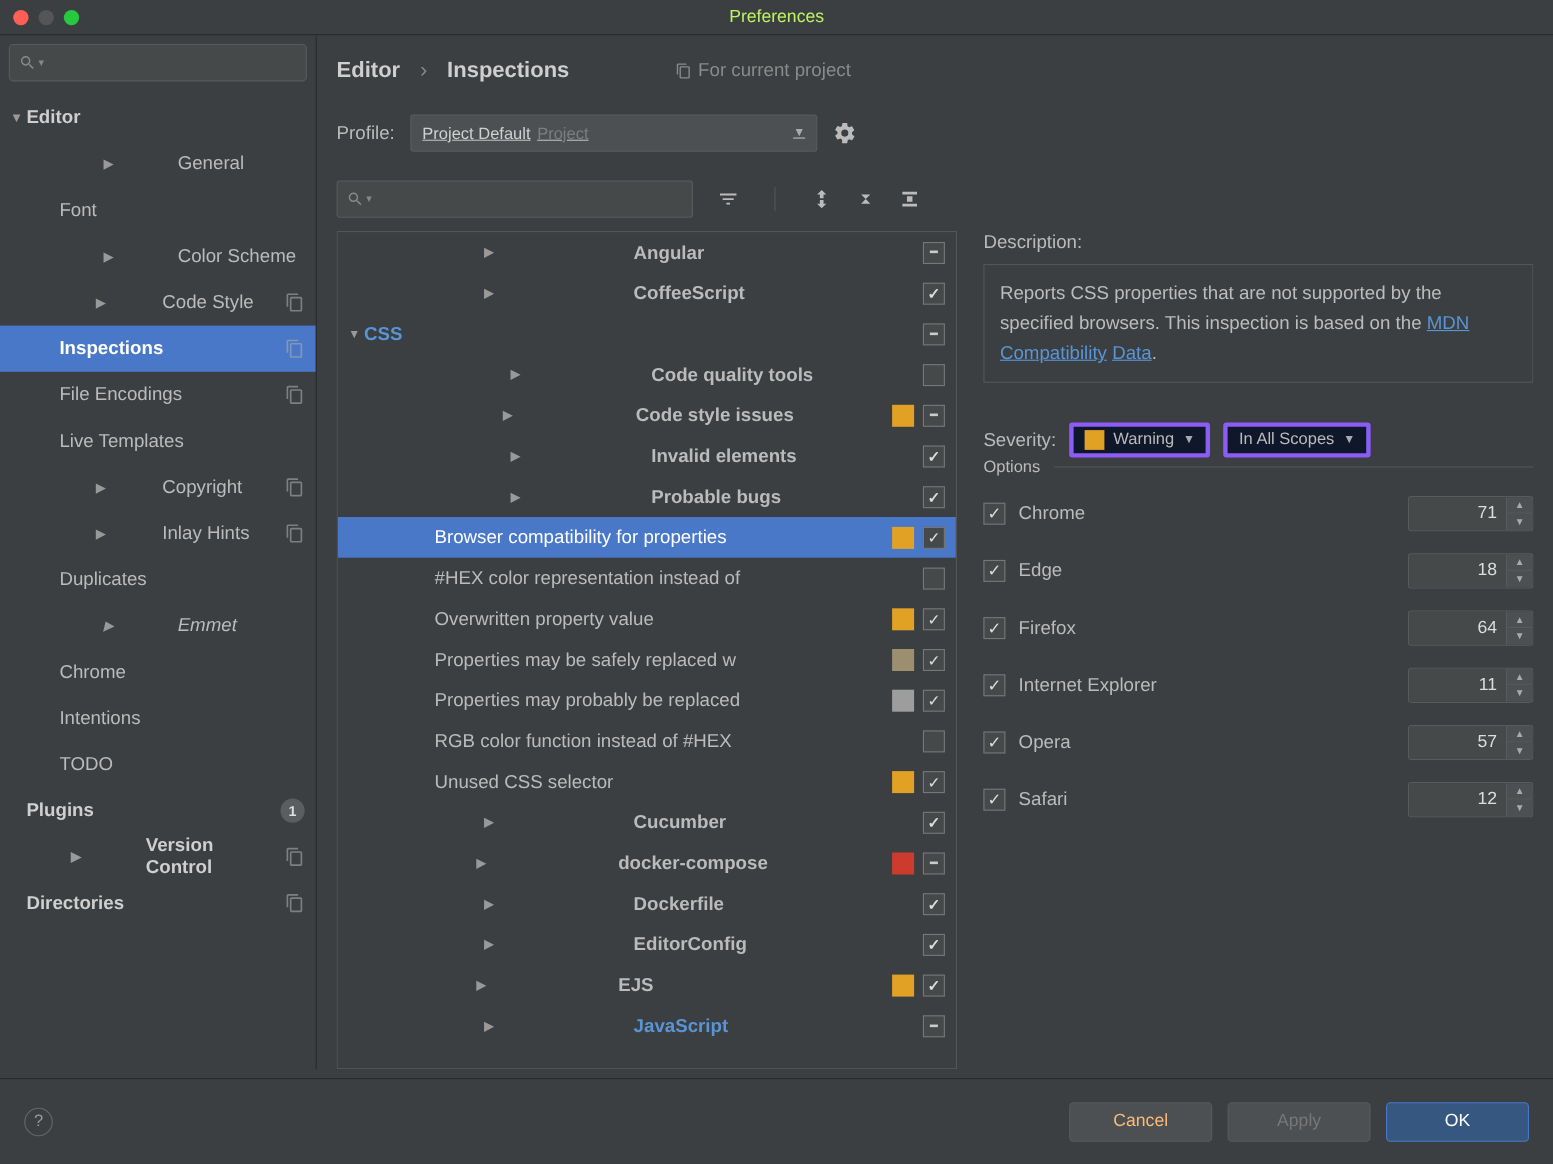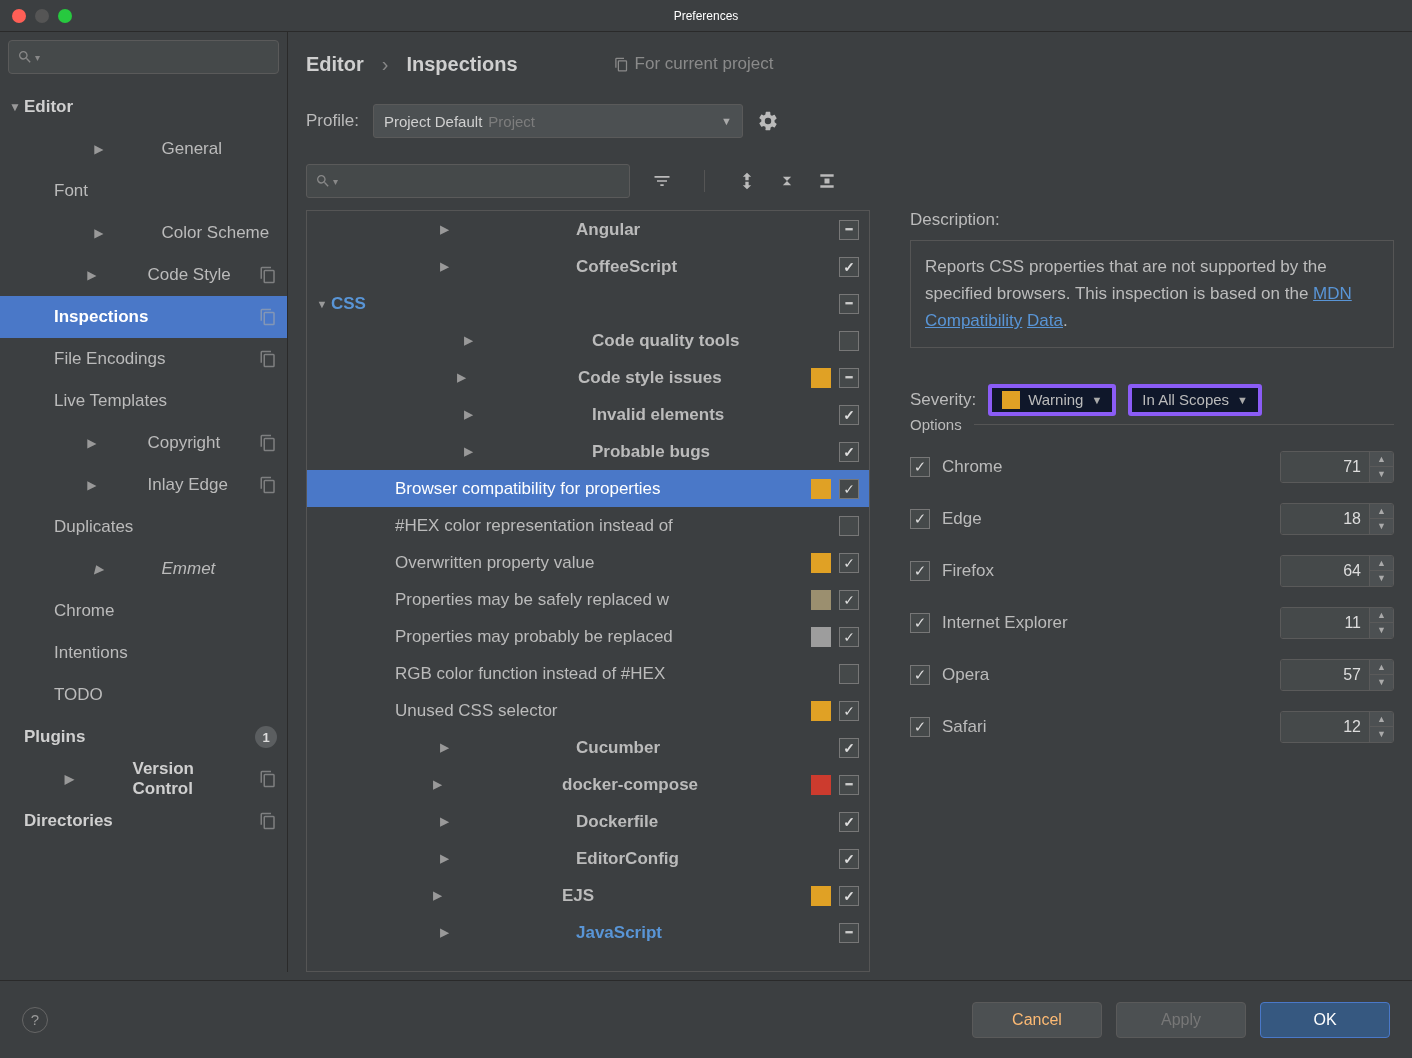--- a/index.html
+++ b/index.html
@@ -4,21 +4,21 @@
 <style>
 * { box-sizing: border-box; margin: 0; padding: 0; font-family: -apple-system, "Segoe UI", Arial, sans-serif; }
 body { background: #3c3f41; color: #bbbbbb; font-size: 15px; width: 1412px; height: 1058px; overflow: hidden; position: relative; }
 
 .titlebar { height: 32px; background: #3c3f41; display: flex; align-items: center; position: relative; border-bottom: 1px solid #2a2a2a; }
 .traffic { display: flex; gap: 9px; margin-left: 12px; }
 .tl { width: 14px; height: 14px; border-radius: 50%; }
 .tl.red { background: #ff5f56; }
 .tl.grey { background: #555; }
 .tl.green { background: #27c93f; }
-.title { position: absolute; left: 50%; transform: translateX(-50%); color: #ffffff; font-size: 12px; }
+.title { position: absolute; left: 50%; transform: translateX(-50%); color: #bef264; font-size: 16px; }
 
 .main { display: flex; height: 940px; }
 
 .sidebar { width: 288px; background: #3c3f41; border-right: 1px solid #2a2a2a; display: flex; flex-direction: column; }
 .search-box { margin: 8px; height: 34px; background: #45494a; border: 1px solid #5a5a5a; border-radius: 4px; display: flex; align-items: center; padding-left: 8px; }
 .search-box svg { width: 16px; height: 16px; fill: #888; }
 .search-box .caret { margin-left: 2px; font-size: 10px; color: #888; }
 
 .side-tree { flex: 1; overflow: auto; padding-top: 4px; }
 .side-item { display: flex; align-items: center; height: 42px; padding-left: 6px; cursor: pointer; font-size: 17px; color: #bbbbbb; }
@@ -37,35 +37,35 @@
 .content { flex: 1; display: flex; flex-direction: column; padding: 14px 18px 0 18px; }
 
 .crumb-row { display: flex; align-items: center; gap: 18px; height: 36px; }
 .crumb { font-weight: 700; font-size: 20px; color: #cfcfcf; }
 .crumb.sep { font-weight: 400; color: #888; }
 .proj-scope { color: #8a8a8a; font-size: 17px; display: flex; align-items: center; gap: 6px; }
 .proj-scope svg { width: 15px; height: 15px; fill: #8a8a8a; }
 
 .profile-row { display: flex; align-items: center; gap: 14px; margin-top: 22px; }
 .profile-label { font-size: 17px; color: #bbbbbb; }
-.profile-dd { width: 370px; height: 34px; background: #4c5052; border: 1px solid #5a5a5a; border-radius: 3px; display: flex; align-items: center; padding: 0 10px; }
+.profile-dd { width: 370px; height: 34px; background: #4c5052; border: 1px solid #5a5a5a; border-radius: 3px; display: flex; align-items: center; padding: 0 10px; text-decoration: underline; }
 .profile-dd .val { color: #d0d0d0; }
 .profile-dd .scope { color: #7d7d7d; margin-left: 6px; }
 .profile-dd .dd-caret { margin-left: auto; color: #aaa; font-size: 11px; }
 .gear { width: 22px; height: 22px; fill: #bbb; }
 
 .filter-row { display: flex; align-items: center; gap: 0; margin-top: 26px; }
 .filter-search { width: 324px; height: 34px; background: #45494a; border: 1px solid #5a5a5a; border-radius: 3px; display: flex; align-items: center; padding-left: 8px; }
 .filter-search svg { width: 16px; height: 16px; fill: #888; }
 .filter-search .caret { margin-left: 2px; font-size: 10px; color: #888; }
 .tool-icons { display: flex; gap: 20px; margin-left: 22px; align-items: center;}
 .tb-icon { width: 20px; height: 20px; fill: #bbb; cursor: pointer; }
 .vsep { width: 1px; height: 22px; background: #555; margin: 0 12px; }
 
-.ins-body { display: flex; margin-top: 12px; gap: 40px; flex:1; overflow:hidden;}
+.ins-body { display: flex; margin-top: 12px; gap: 24px; flex:1; overflow:hidden;}
 .ins-tree { width: 564px; border: 1px solid #555; background: #3c3f41; overflow-y: auto; }
 .ins-row { display: flex; align-items: center; height: 37px; padding-left: 6px; font-size: 17px; position:relative;}
 .ins-row.selected { background: #4A78C8; color: #fff; }
 .ins-row.bold { font-weight: 700; }
 .ins-row .arrow { width: 18px; text-align: center; font-size: 11px; color: #999; }
 .ins-row .arrow.down::before { content: "▼"; }
 .ins-row .arrow.right::before { content: "▶"; }
 .ins-row .arrow.none::before { content: ""; }
 .ins-row .lbl { flex: 1; white-space: nowrap; overflow: hidden; text-overflow: clip; }
 .ins-row .lbl.link { color: #5995d6; }
@@ -169,21 +169,21 @@
         </div>
         <div class="side-item" style="padding-left: 36px;">
           <span class="side-arrow right"></span>
           <span class="side-label">Copyright</span>
           <span class="copy-icon"><svg viewBox="0 0 24 24">
               <path d="M16 1H4a2 2 0 00-2 2v14h2V3h12V1zm3 4H8a2 2 0 00-2 2v14a2 2 0 002 2h11a2 2 0 002-2V7a2 2 0 00-2-2zm0 16H8V7h11v14z"></path>
             </svg></span>
         </div>
         <div class="side-item" style="padding-left: 36px;">
           <span class="side-arrow right"></span>
-          <span class="side-label">Inlay Edge</span>
+          <span class="side-label">Inlay Hints</span>
           <span class="copy-icon"><svg viewBox="0 0 24 24">
               <path d="M16 1H4a2 2 0 00-2 2v14h2V3h12V1zm3 4H8a2 2 0 00-2 2v14a2 2 0 002 2h11a2 2 0 002-2V7a2 2 0 00-2-2zm0 16H8V7h11v14z"></path>
             </svg></span>
         </div>
         <div class="side-item" style="padding-left: 36px;">
           <span class="side-arrow none"></span>
           <span class="side-label">Duplicates</span>
         </div>
         <div class="side-item" style="padding-left: 36px; font-style: italic;">
           <span class="side-arrow right"></span>

